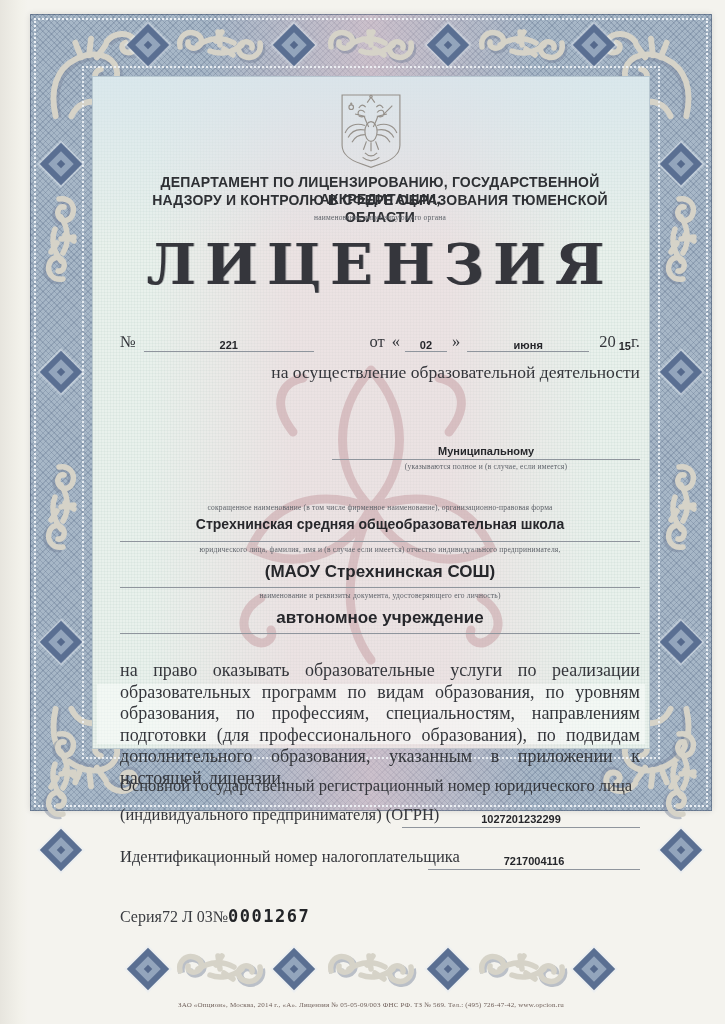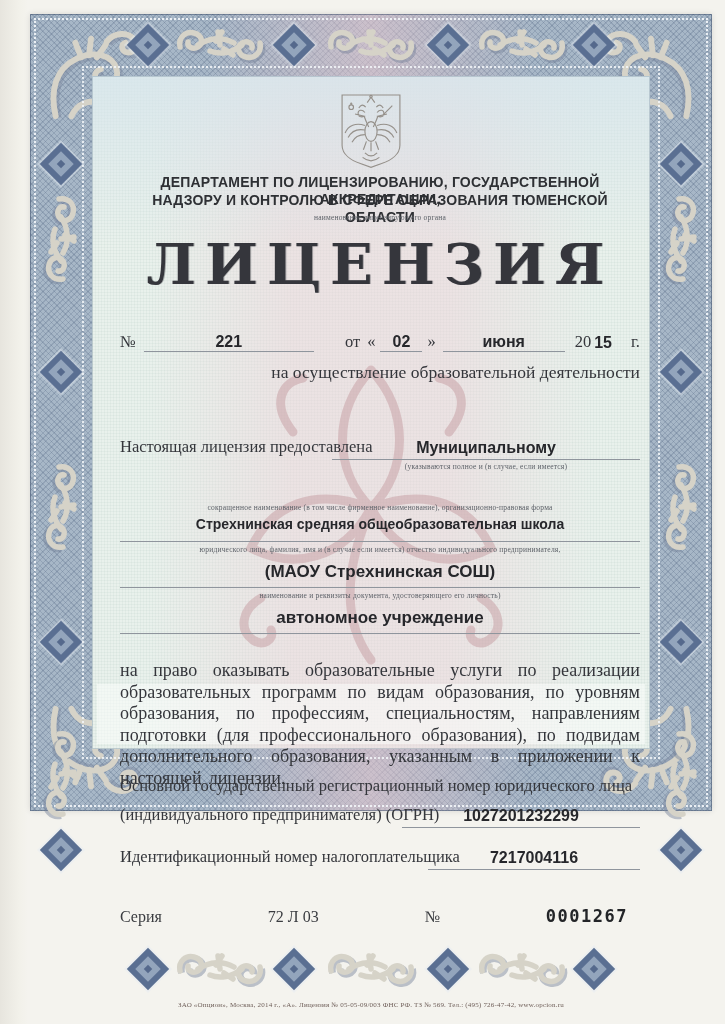--- a/index.html
+++ b/index.html
@@ -36,26 +36,26 @@
          repeating-linear-gradient(90deg,rgba(130,165,155,.08) 0 1px,rgba(0,0,0,0) 1px 3px);
        box-shadow:inset 0 0 0 1px rgba(120,140,160,.35);}
   .serial-strip{position:absolute;left:5px;right:5px;bottom:5px;height:60px;background:rgba(252,253,251,.55);}
   .watermark{position:absolute;left:50%;top:272px;transform:translateX(-50%);opacity:.5;}
   .row{position:absolute;left:28px;right:10px;}
   .center{text-align:right;}
   .org-line{font-family:"Liberation Sans","DejaVu Sans",sans-serif;font-weight:bold;font-size:14px;line-height:17px;color:#2e3034;text-align:center;letter-spacing:.2px;}
   .tiny{font-size:7.5px;color:#5a5f66;text-align:center;letter-spacing:.2px;}
   .title{font-family:"DejaVu Serif","Liberation Serif",serif;font-weight:bold;font-size:56px;line-height:64px;letter-spacing:9px;color:#35363c;text-align:center;text-shadow:1px 0 0 rgba(53,54,60,.35);}
   .serif-body{font-size:16.5px;color:#34363b;}
-  .bold-val{font-family:"Liberation Sans","DejaVu Sans",sans-serif;font-weight:bold;font-size:16px;color:#26272b;}
+  .bold-val{font-family:"Liberation Sans","DejaVu Sans",sans-serif;font-weight:bold;font-size:11px;color:#26272b;}
   .fill{border-bottom:1px solid #8f959d;text-align:center;}
   .flexrow{display:flex;align-items:flex-end;}
   .field{position:absolute;bottom:0;padding-bottom:2px;}
   .para{font-size:18px;line-height:21.6px;color:#34363b;text-align:justify;word-spacing:2.5px;}
-  .serial-row{display:flex;justify-content:space-between;align-items:baseline;gap:13px;padding-right:12px;font-size:16px;color:#3a3c40;}
+  .serial-row{display:flex;justify-content:flex-start;align-items:baseline;padding-right:12px;font-size:16px;color:#3a3c40;}
   .serial-num{font-family:"DejaVu Sans Mono","Liberation Mono",monospace;font-weight:bold;font-size:17px;letter-spacing:1.5px;color:#232528;}
   .printer-line{position:absolute;left:30px;width:682px;top:1001px;text-align:center;font-size:7px;color:#6d5d57;letter-spacing:.2px;}
 </style>
 </head>
 <body>
 
 <div class="scan">
   <div class="doc">
     <div class="band" id="band">
         <svg class="corner tl" width="108" height="108" viewBox="0 0 110 110">
@@ -356,28 +356,27 @@
 
       <div class="row flexrow serif-body" style="top:250px;height:26px">
         <span>№</span>
         <span class="fill bold-val" style="width:170px;margin-left:8px">221</span>
         <span style="margin-left:auto">от</span>
         <span style="margin-left:7px">«</span>
         <span class="fill bold-val" style="width:42px;margin:0 5px">02</span>
         <span>»</span>
         <span class="fill bold-val" style="width:122px;margin:0 10px 0 7px">июня</span>
         <span>20</span>
-        <span class="bold-val" style="margin:0 19px 0 3px">15</span>
+        <span class="bold-val" style="margin:0 0 0 3px">15</span>
         <span>г.</span>
       </div>
 
       <div class="row center serif-body" style="top:286px;font-size:17.5px">на осуществление образовательной деятельности</div>
 
       <div class="row" style="top:356px;height:28px">
-        <span class="serif-body" style="position:absolute;bottom:3px;left:0">Настоящая лицензия предоставлена</span>
         <span class="fill bold-val field" style="left:212px;right:0">Муниципальному</span>
       </div>
       <div class="row tiny" style="top:386px;left:240px">(указываются полное и (в случае, если имеется)</div>
 
       <div class="row tiny" style="top:427px">сокращенное наименование (в том числе фирменное наименование), организационно-правовая форма</div>
 
       <div class="row fill bold-val center" style="top:440px;height:25px;font-size:14px">Стрехнинская средняя общеобразовательная школа</div>
       <div class="row tiny" style="top:469px">юридического лица, фамилия, имя и (в случае если имеется) отчество индивидуального предпринимателя,</div>
 
       <div class="row fill bold-val center" style="top:486px;height:25px;font-size:17px">(МАОУ Стрехнинская СОШ)</div>

